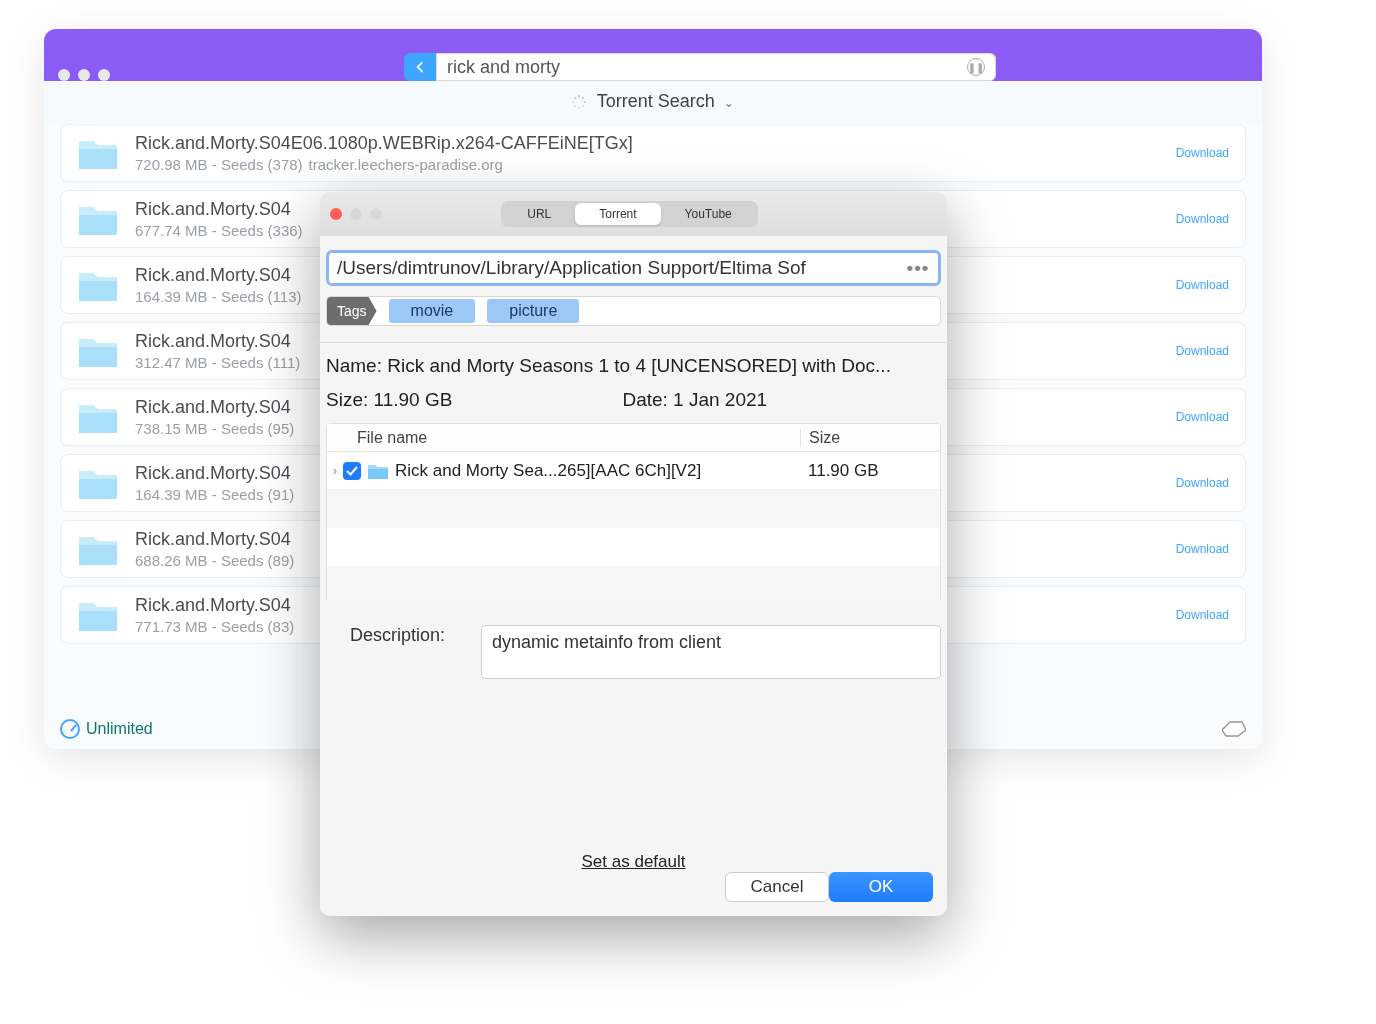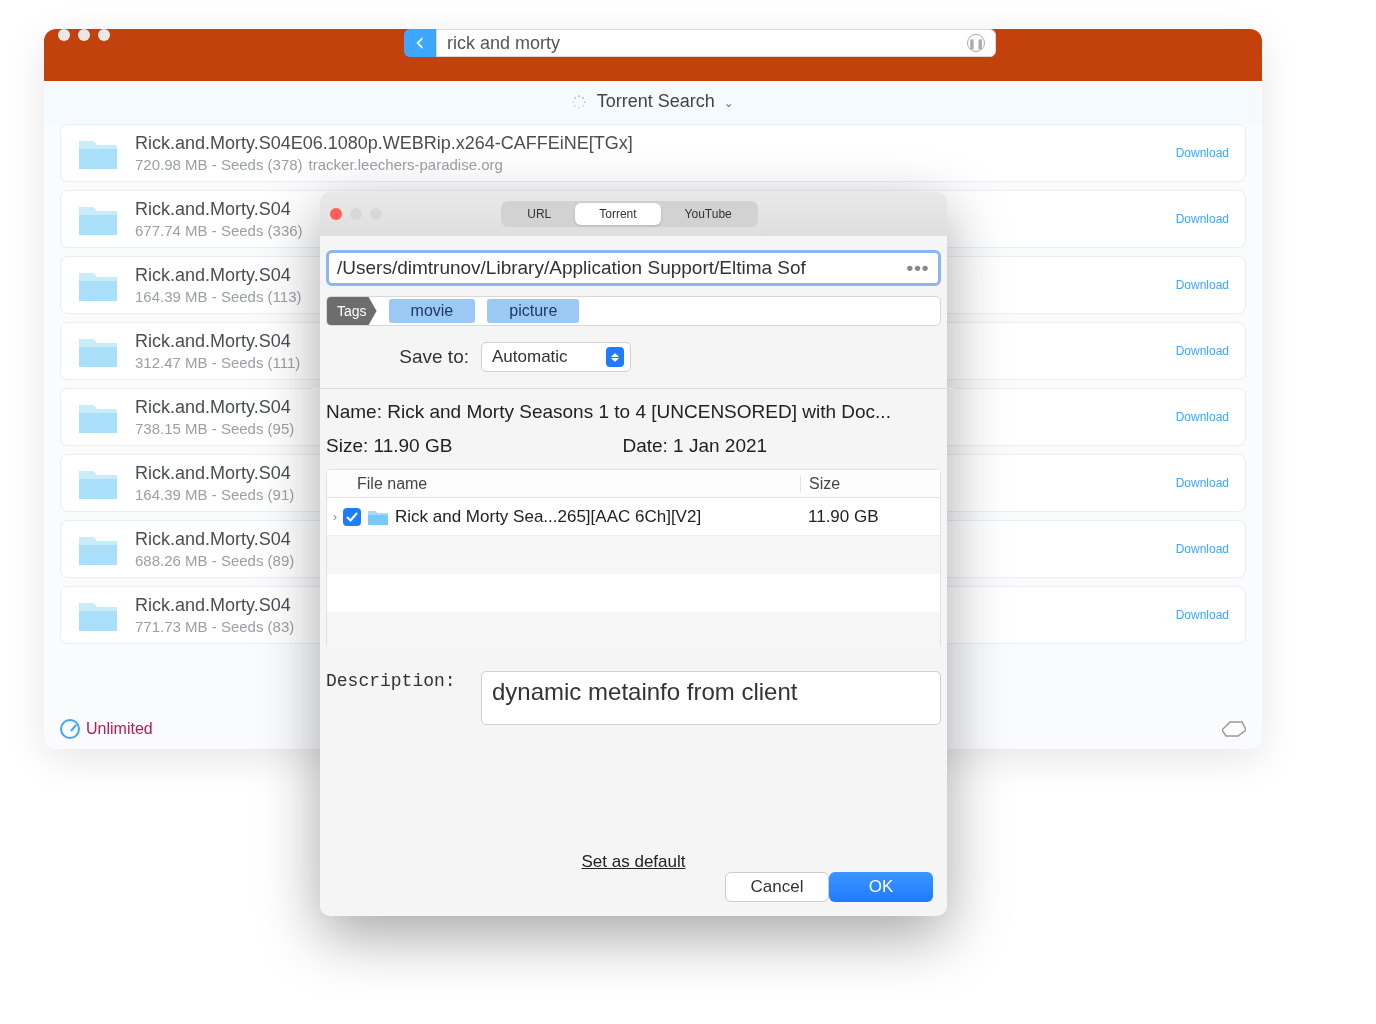--- a/index.html
+++ b/index.html
@@ -3,21 +3,21 @@
 <meta charset="utf-8">
 <style>
 * { box-sizing: border-box; margin: 0; padding: 0; font-family: -apple-system, "Helvetica Neue", Arial, sans-serif; }
 body { background: #fff; width: 1376px; height: 1024px; position: relative; }
 
 .main-window {
   position: absolute; left: 44px; top: 29px; width: 1218px; height: 720px;
   background: #f9fbfd; border-radius: 12px; box-shadow: 0 10px 40px rgba(0,0,0,0.1);
   display: flex; flex-direction: column;
 }
-.mw-titlebar { height: 52px; display: flex; align-items: flex-start; padding: 0 14px; background:#c2410c; border-radius:12px 12px 0 0;}
+.mw-titlebar { height: 52px; display: flex; align-items: flex-end; padding: 0 14px; background:#8b5cf6; border-radius:12px 12px 0 0;}
 .traffic { display:flex; gap:8px; margin-right:14px;}
 .traffic span{ width:12px;height:12px;border-radius:50%; background:#e8e8e8;}
 .back-btn { width:32px; height:28px; background:#3ea6ff; border-radius:6px 0 0 6px; display:flex;align-items:center;justify-content:center;}
 .back-btn svg{width:12px;height:12px;fill:#fff;}
 .search-field { flex:0 0 560px; height:28px; background:#fff; border:1px solid #d9d9d9; border-radius:0 6px 6px 0; display:flex; align-items:center; padding:0 10px; color:#555; font-size:18px;}
 .search-field .txt{flex:1;}
 .pause-ico{ margin-left:auto; width:18px;height:18px;border:1.5px solid #aaa;border-radius:50%;display:flex;align-items:center;justify-content:center;font-size:10px;color:#aaa;}
 
 .section-hdr{ text-align:center; padding:10px 0 12px; color:#444; font-size:18px; background:#f5fafe;}
 .section-hdr .chev{font-size:12px;margin-left:4px;color:#777;}
@@ -26,21 +26,21 @@
 .results { padding:0 16px; display:flex; flex-direction:column; gap:8px; }
 .result-row{ background:#fff; border:1px solid #e8eef3; border-radius:8px; height:58px; display:flex; align-items:center; padding:0 16px;}
 .folder-ico{ width:42px;height:36px; margin-right:16px; flex-shrink:0;}
 .folder-ico svg{width:100%;height:100%;}
 .result-text{ flex:1; min-width:0;}
 .rt-title{ color:#4a4e52; font-size:18px; white-space:nowrap; overflow:hidden; text-overflow:ellipsis;}
 .rt-meta{ color:#9aa0a5; font-size:15px; margin-top:2px;}
 .rt-meta .trk{margin-left:6px;}
 .dl-link{ color:#3ea6ff; font-size:12px; cursor:pointer;}
 
-.statusbar{ margin-top:auto; height:40px; display:flex; align-items:center; padding:0 16px; color:#be185d; font-size:16px;}
+.statusbar{ margin-top:auto; height:40px; display:flex; align-items:center; padding:0 16px; color:#0f766e; font-size:16px;}
 .gauge{ width:20px;height:20px;border:2px solid #3ea6ff;border-radius:50%;margin-right:6px;position:relative;}
 .gauge::after{content:'';position:absolute;left:8px;top:2px;width:2px;height:8px;background:#3ea6ff;transform-origin:bottom;transform:rotate(40deg);}
 .eraser{margin-left:auto;width:24px;height:18px;}
 
 
 .dialog{ position:absolute; left:320px; top:192px; width:627px; height:724px; background:#f5f5f5; border-radius:10px; box-shadow:0 20px 60px rgba(0,0,0,0.35); display:flex; flex-direction:column;}
 .dlg-titlebar{ height:44px; background:linear-gradient(#e9e9e9,#dedede); border-radius:10px 10px 0 0; display:flex; align-items:center; padding:0 10px;}
 .dlg-traffic{display:flex;gap:8px;margin-right:auto;}
 .dlg-traffic span{width:12px;height:12px;border-radius:50%;}
 .dlg-traffic .r{background:#ff5f57;}
@@ -80,22 +80,22 @@
 .ft-row{ display:flex; align-items:center; height:38px; font-size:17px; color:#222; border-bottom:1px solid #f0f0f0;}
 .ft-row .c1{flex:1; display:flex; align-items:center; gap:6px; padding-left:6px;}
 .ft-row .c2{width:140px;padding-left:8px;}
 .disclose{color:#888;font-size:12px;}
 .chk{ width:18px;height:18px;background:#1f7cff;border-radius:4px;display:flex;align-items:center;justify-content:center;}
 .chk svg{width:12px;height:12px;fill:#fff;}
 .mini-folder{width:22px;height:18px;}
 .ft-stripe{height:38px;background:#f6f6f6;}
 
 .desc-row{ margin-top:22px; display:flex; align-items:flex-start;}
-.desc-lbl{ width:155px; text-align:left; padding-right:12px; font-size:18px; color:#333;font-family:Liberation Mono, monospace;}
-.desc-box{ flex:1; background:#fff; border:1px solid #d0d0d0; border-radius:5px; min-height:54px; padding:6px 10px; font-size:24px; color:#333;}
+.desc-lbl{ width:155px; text-align:center; padding-right:12px; font-size:18px; color:#333;}
+.desc-box{ flex:1; background:#fff; border:1px solid #d0d0d0; border-radius:5px; min-height:54px; padding:6px 10px; font-size:18px; color:#333;}
 
 .dlg-footer{ margin-top:auto; padding:14px; display:flex; align-items:center;flex-direction:column;}
 .set-default{ font-size:17px; color:#222; text-decoration:underline; cursor:pointer;}
 .btns{ margin-left:auto; display:flex; }
 .btn{ height:30px; min-width:104px; border-radius:6px; font-size:17px; display:flex;align-items:center;justify-content:center; cursor:pointer;}
 .btn-cancel{ background:#fff; border:1px solid #ccc; color:#333;}
 .btn-ok{ background:linear-gradient(#3a95ff,#1f7cff); color:#fff; border:none; font-weight:500;}
 </style>
 </head>
 <body>
@@ -259,27 +259,20 @@
       <span class="txt">/Users/dimtrunov/Library/Application Support/Eltima Sof</span>
       <span class="dots-btn">•••</span>
     </div>
 
     <div class="tags-row">
       <span class="tags-lbl">Tags</span>
       <span class="tag-chip">movie</span>
       <span class="tag-chip">picture</span>
     </div>
 
-    <div class="form-row">
-      <div class="form-lbl">Save to:</div>
-      <div class="select-box">
-        <span>Automatic</span>
-        <span class="sel-arrows"></span>
-      </div>
-    </div>
 
     <hr class="divider">
 
     <div class="info-line">
       <span class="k">Name:</span>&nbsp;
       <span>Rick and Morty Seasons 1 to 4 [UNCENSORED] with Doc...</span>
     </div>
     <div class="info-line two">
       <span>
         <span class="k">Size:</span>

